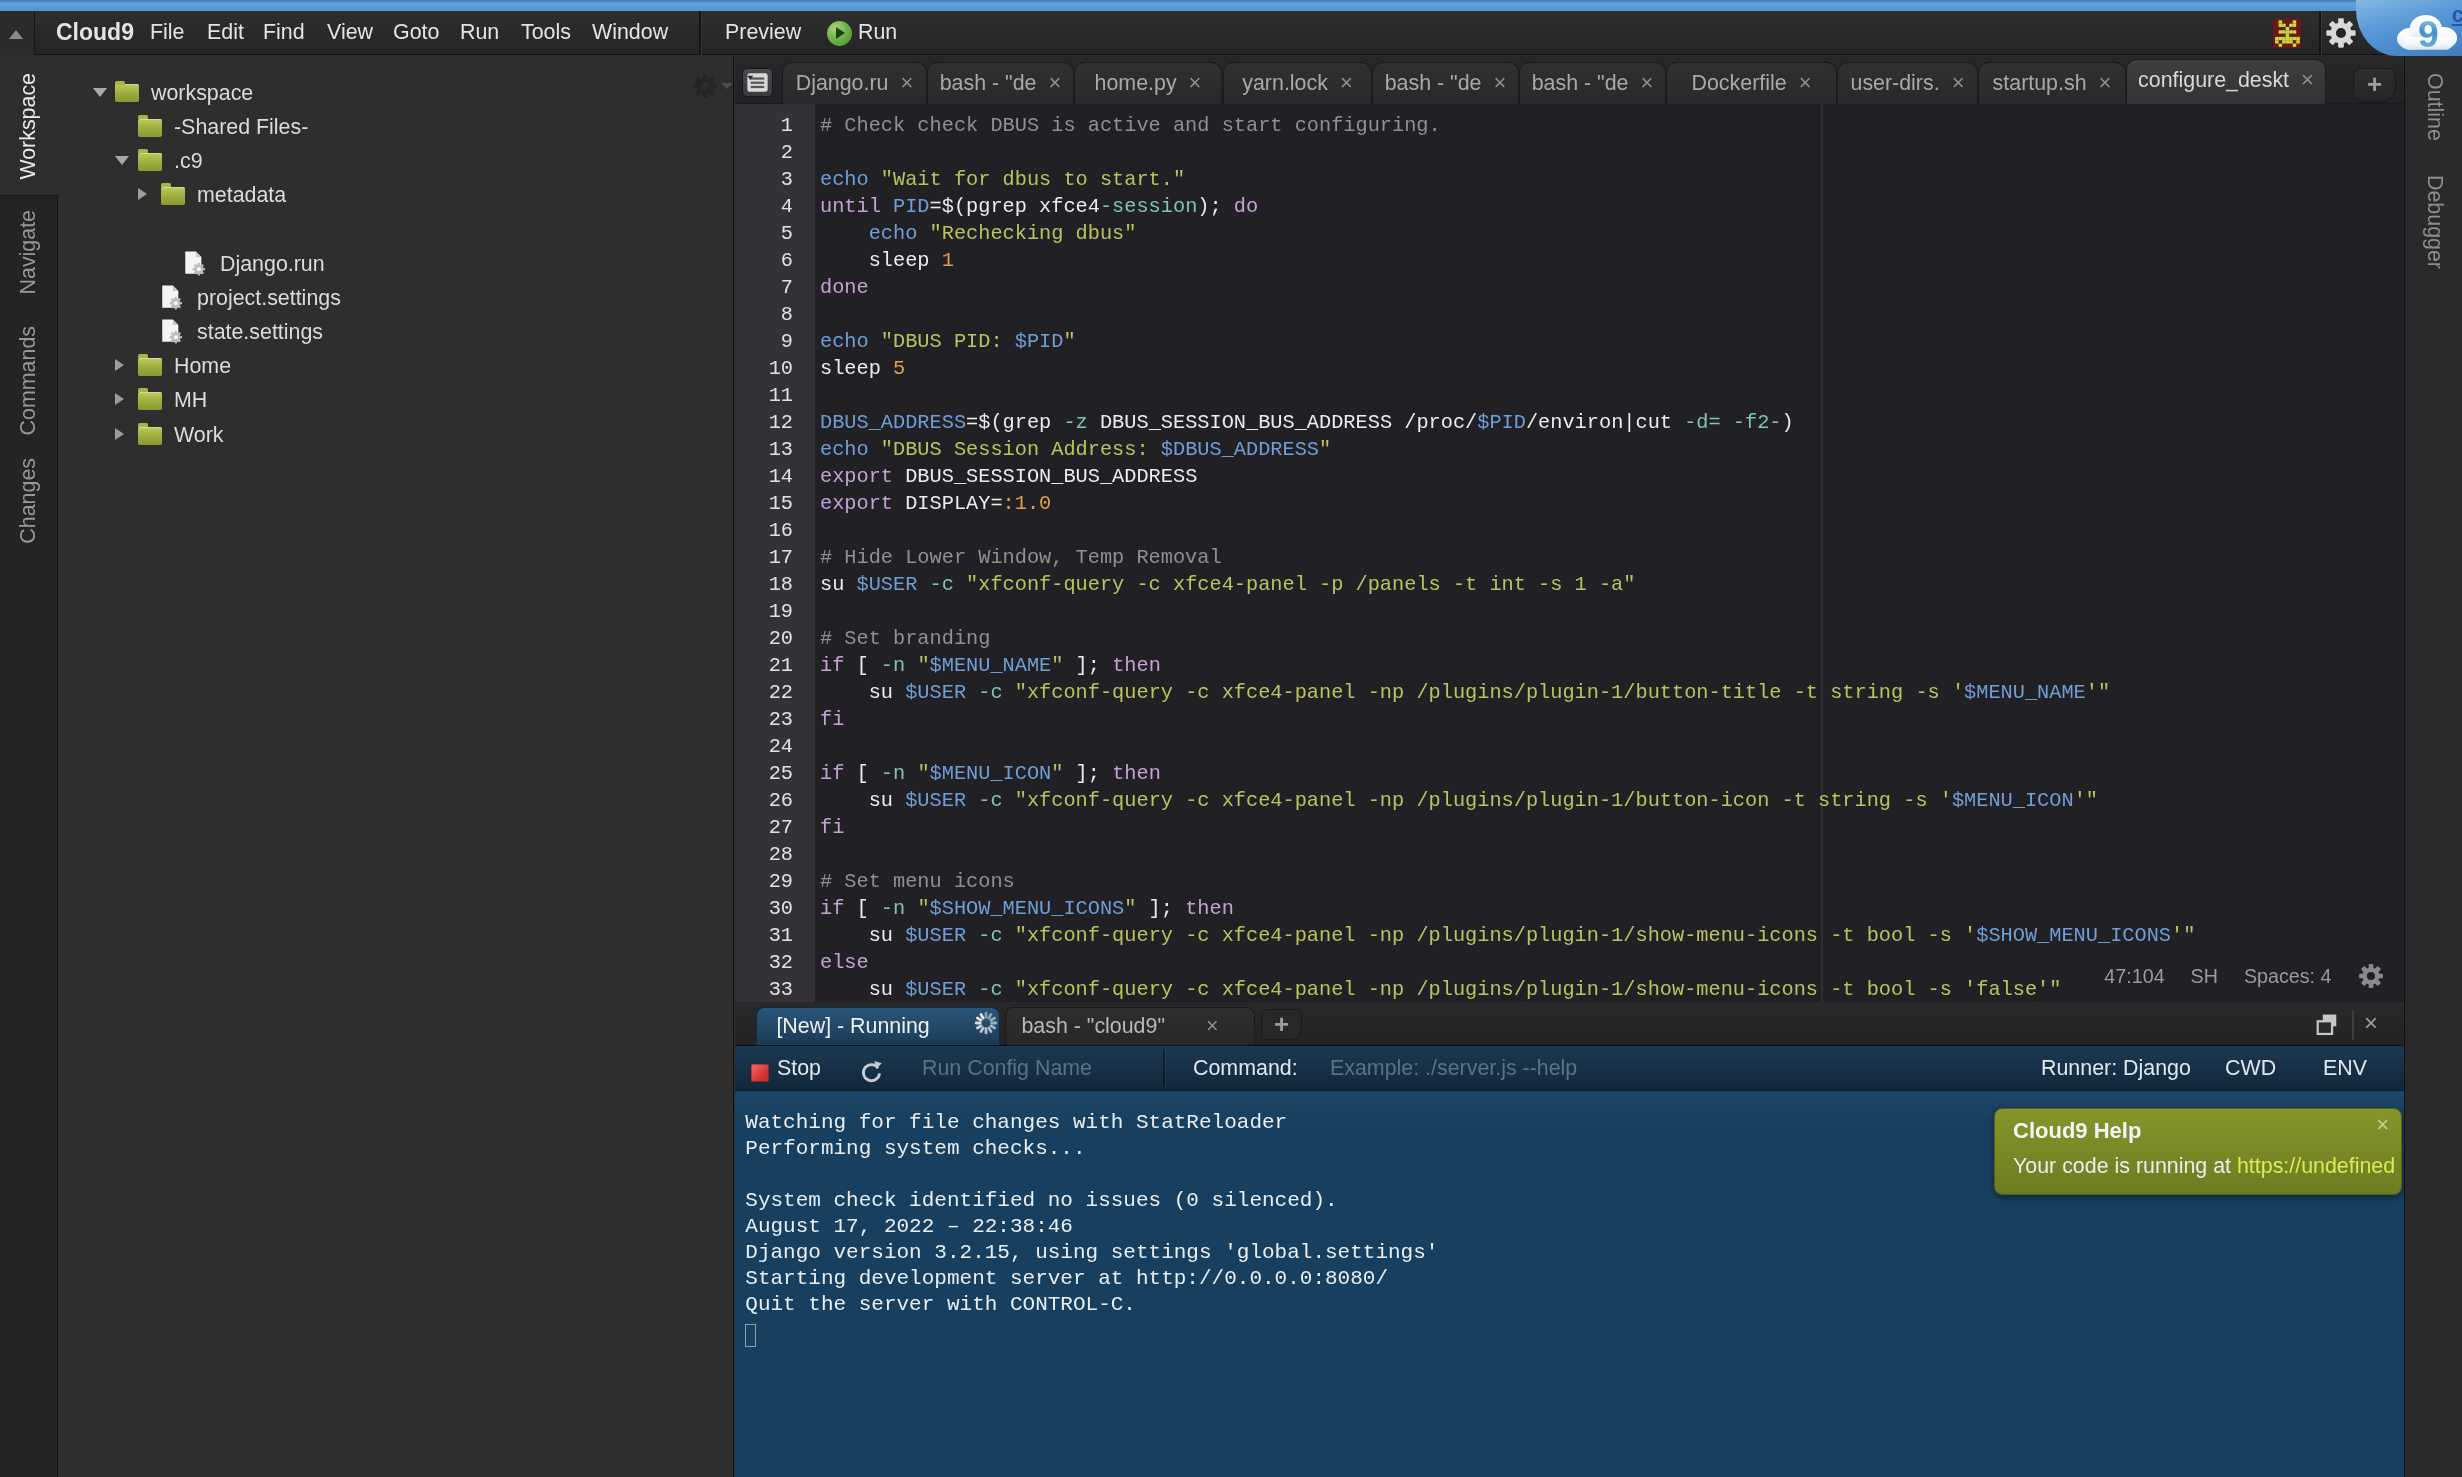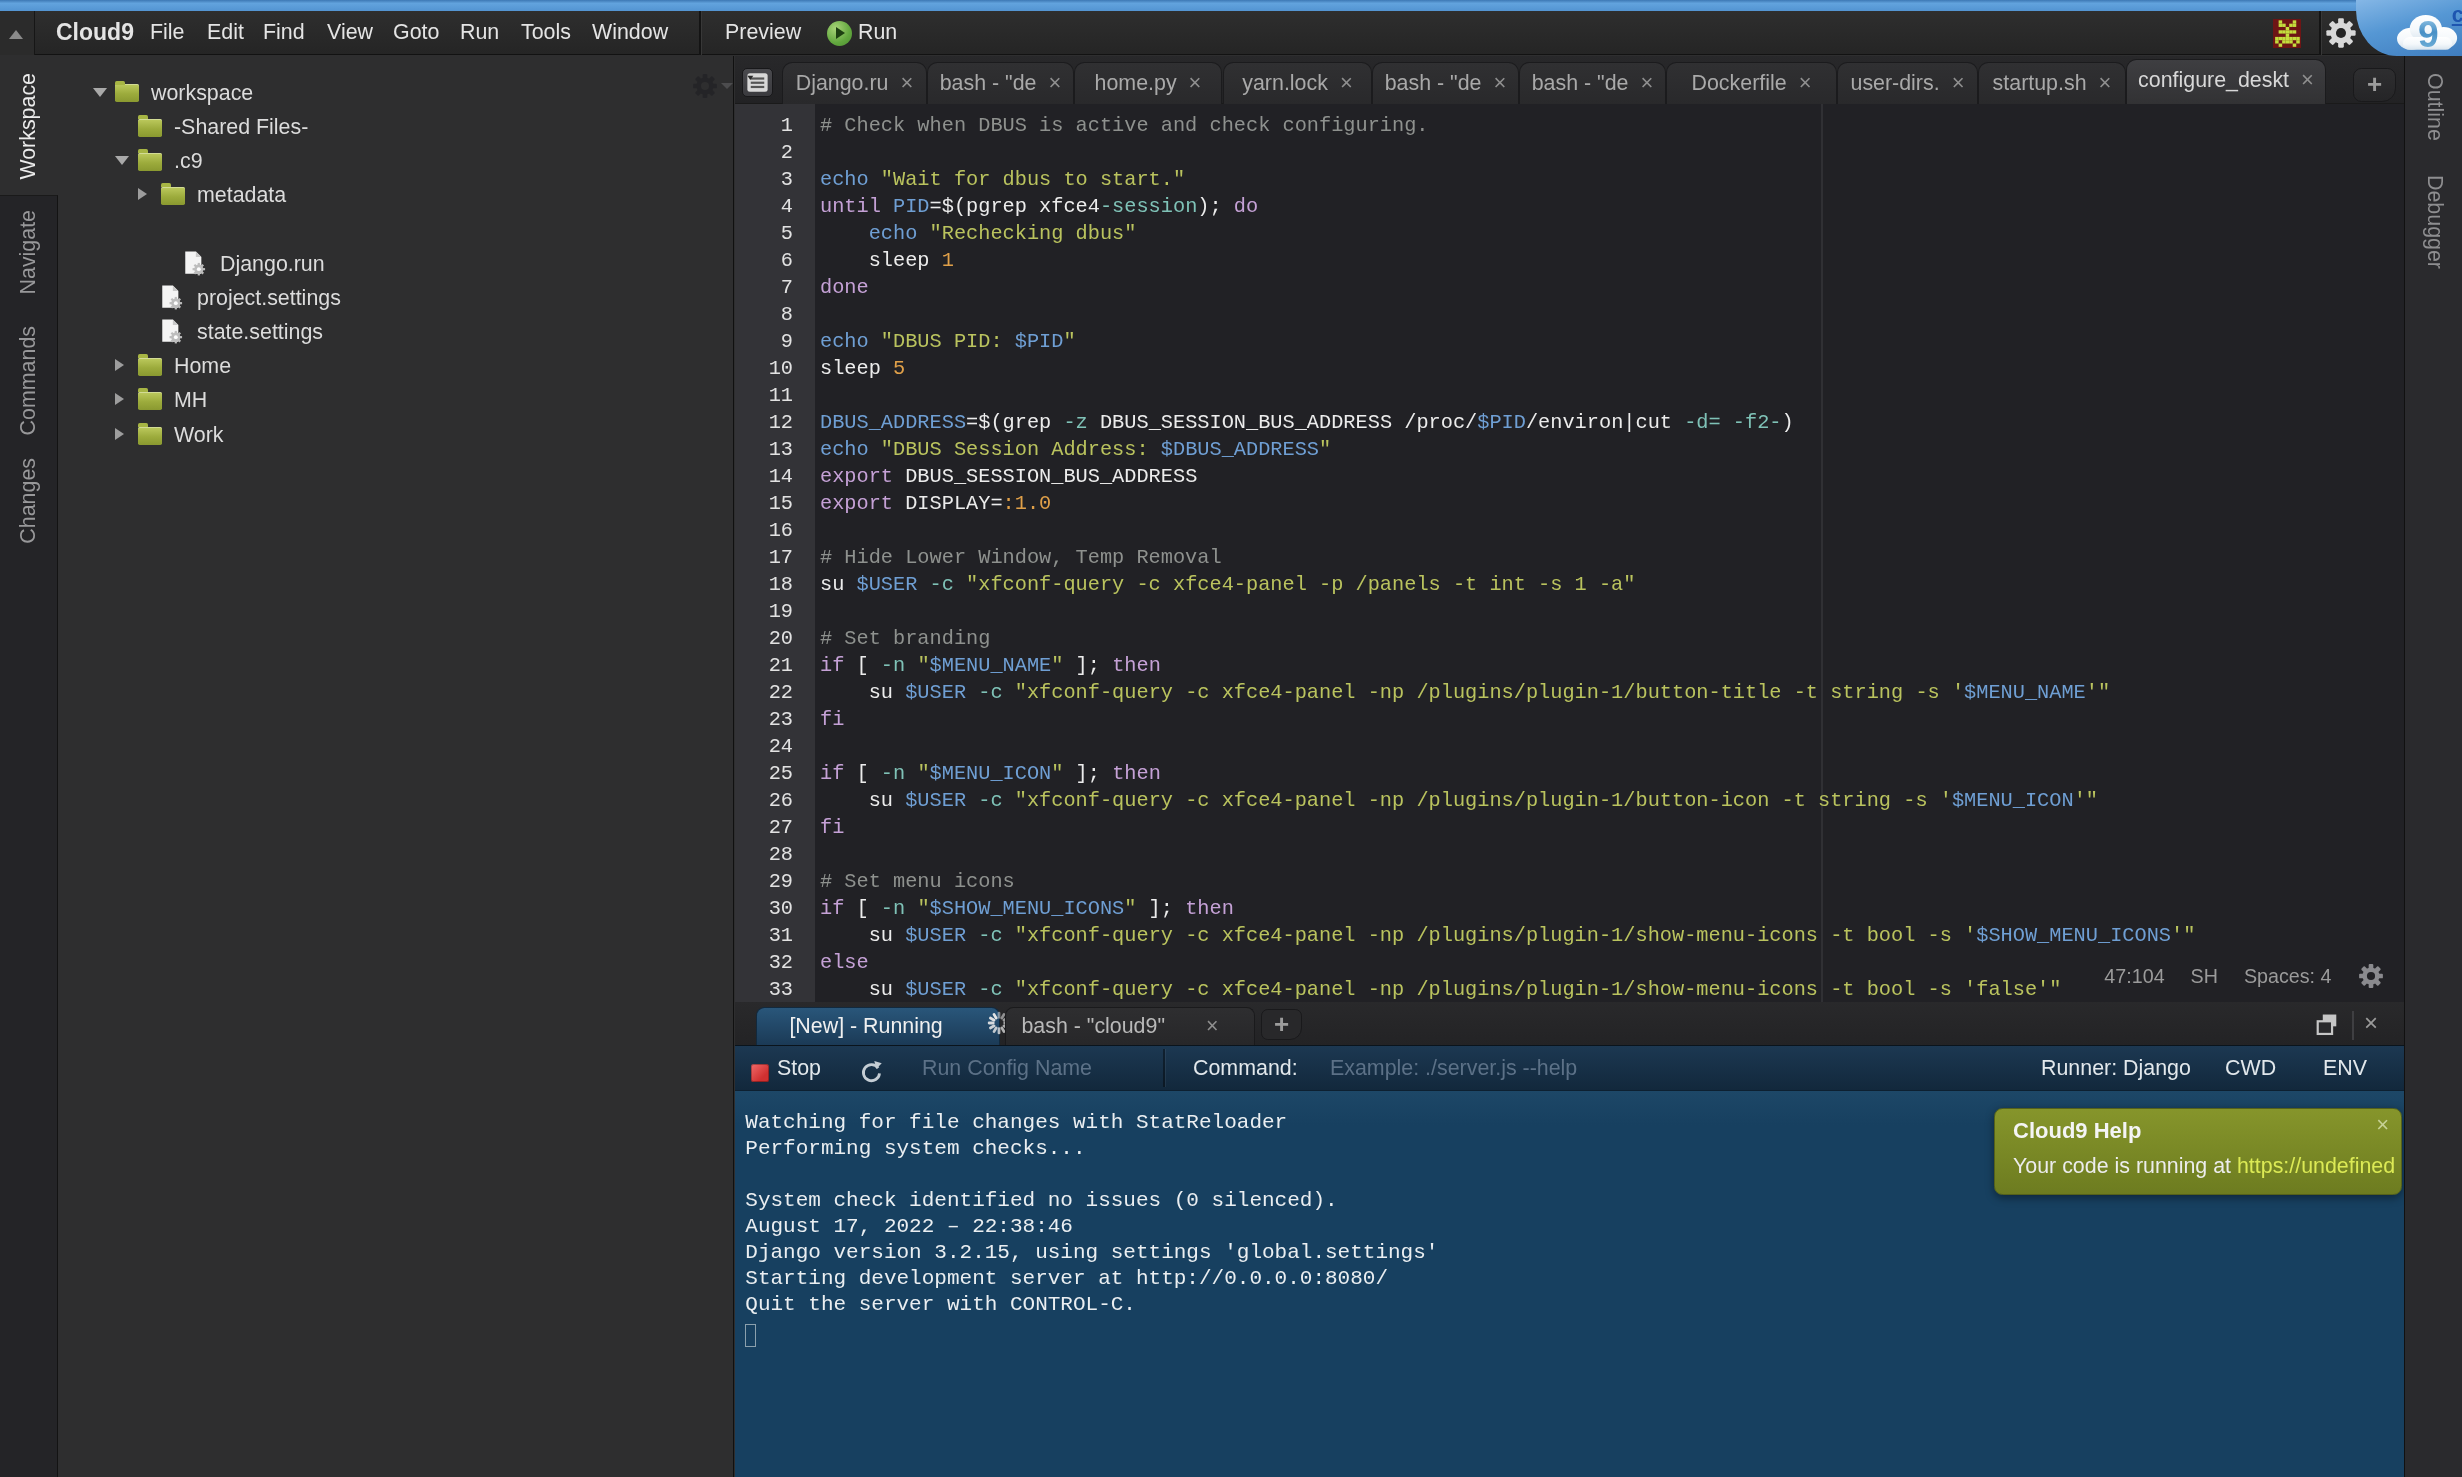--- a/index.html
+++ b/index.html
@@ -57,21 +57,21 @@
 #cwrap{position:absolute;left:85px;top:7.7px}
 .cl{height:27px;line-height:27px;font-family:"Liberation Mono",monospace;font-size:20.3px;white-space:pre}
 #pmargin{position:absolute;left:1086px;top:0;width:1.7px;height:899px;background:rgba(255,255,255,.07)}
 #estatus{position:absolute;right:20.5px;top:907px;color:#9b9b9b;font-size:19.7px;white-space:nowrap}
 #estatus span{margin-left:26px}
 #stgear svg{vertical-align:-6px}
 
 #bottom{left:735px;top:1002px;width:1669px;height:475px;background:#17405e}
 #btabs{position:absolute;left:0;top:0;width:1669px;height:44px;background:linear-gradient(180deg,#29292b,#232325);border-bottom:1.7px solid #0a141c}
 .btab{position:absolute;top:5.1px;height:38px;border-radius:8.5px 8.5px 0 0;white-space:nowrap}
-#btab1{left:21.4px;width:244px;background:linear-gradient(180deg,#29567a,#1b3a56);border:0.9px solid #12293d;border-bottom:none;color:#f0f0f0;font-size:21.4px;line-height:37px;padding-left:32px}
+#btab1{left:21.4px;width:244px;background:linear-gradient(180deg,#29567a,#1b3a56);border:0.9px solid #12293d;border-bottom:none;color:#f0f0f0;font-size:21.4px;line-height:37px;padding-left:19px}
 #btab2{left:270px;width:250px;background:linear-gradient(180deg,#2e2e30,#272729);border:0.9px solid #1a1a1c;border-bottom:none;color:#b9b9b9;font-size:21.4px;line-height:37px;padding-left:15.4px}
 #btab2 .tx{color:#8f8f8f;margin-left:41px}
 #bplus{position:absolute;left:526px;top:6.8px;width:41px;height:31px;background:#28282a;border:0.9px solid #19191b;border-radius:6.8px 6.8px 12px 6.8px;color:#9c9c9c;font-size:26px;font-weight:bold;text-align:center;line-height:28px}
 #bctl-restore{position:absolute;left:1580px;top:10.3px}
 #bctl-sep{position:absolute;left:1617px;top:8.5px;width:1.7px;height:29px;background:#3f3f42}
 #bctl-x{position:absolute;left:1629px;top:0;height:44px;line-height:41px;color:#9a9a9a;font-size:24px}
 
 #btool{position:absolute;left:0;top:44px;width:1669px;height:45px;background:linear-gradient(180deg,#1c3852,#12283c);border-bottom:0.9px solid #0d2031}
 #stopsq{position:absolute;left:16.2px;top:18px;width:18px;height:18px;border-radius:2.6px;background:linear-gradient(135deg,#f26b6b,#d03030 70%);box-shadow:inset 0 0 0 0.9px rgba(0,0,0,.3)}
 .bt{position:absolute;top:0;height:45px;line-height:45px;font-size:21.4px;color:#e2e8ec;white-space:nowrap}
@@ -334,21 +334,21 @@
 <div class="gl">28</div>
 <div class="gl">29</div>
 <div class="gl">30</div>
 <div class="gl">31</div>
 <div class="gl">32</div>
 <div class="gl">33</div>
     </div>
       </div>
     <div id="pmargin"></div>
     <div id="cwrap">
-<div class="cl"><span style="color:#8e918e"># Check when DBUS is active and check configuring.</span></div>
+<div class="cl"><span style="color:#8e918e"># Check check DBUS is active and start configuring.</span></div>
 <div class="cl">&nbsp;</div>
 <div class="cl"><span style="color:#6f9fd4">echo</span><span style="color:#ececec"> </span><span style="color:#bac35e">"Wait for dbus to start."</span></div>
 <div class="cl"><span style="color:#c5a1d6">until</span><span style="color:#ececec"> </span><span style="color:#6f9fd4">PID</span><span style="color:#ececec">=$(pgrep xfce4</span><span style="color:#7fc2b7">-session</span><span style="color:#ececec">); </span><span style="color:#c5a1d6">do</span></div>
 <div class="cl"><span style="color:#ececec">    </span><span style="color:#6f9fd4">echo</span><span style="color:#ececec"> </span><span style="color:#bac35e">"Rechecking dbus"</span></div>
 <div class="cl"><span style="color:#ececec">    sleep </span><span style="color:#e0a049">1</span></div>
 <div class="cl"><span style="color:#c5a1d6">done</span></div>
 <div class="cl">&nbsp;</div>
 <div class="cl"><span style="color:#6f9fd4">echo</span><span style="color:#ececec"> </span><span style="color:#bac35e">"DBUS PID: </span><span style="color:#6f9fd4">$PID</span><span style="color:#bac35e">"</span></div>
 <div class="cl"><span style="color:#ececec">sleep </span><span style="color:#e0a049">5</span></div>
 <div class="cl">&nbsp;</div>

